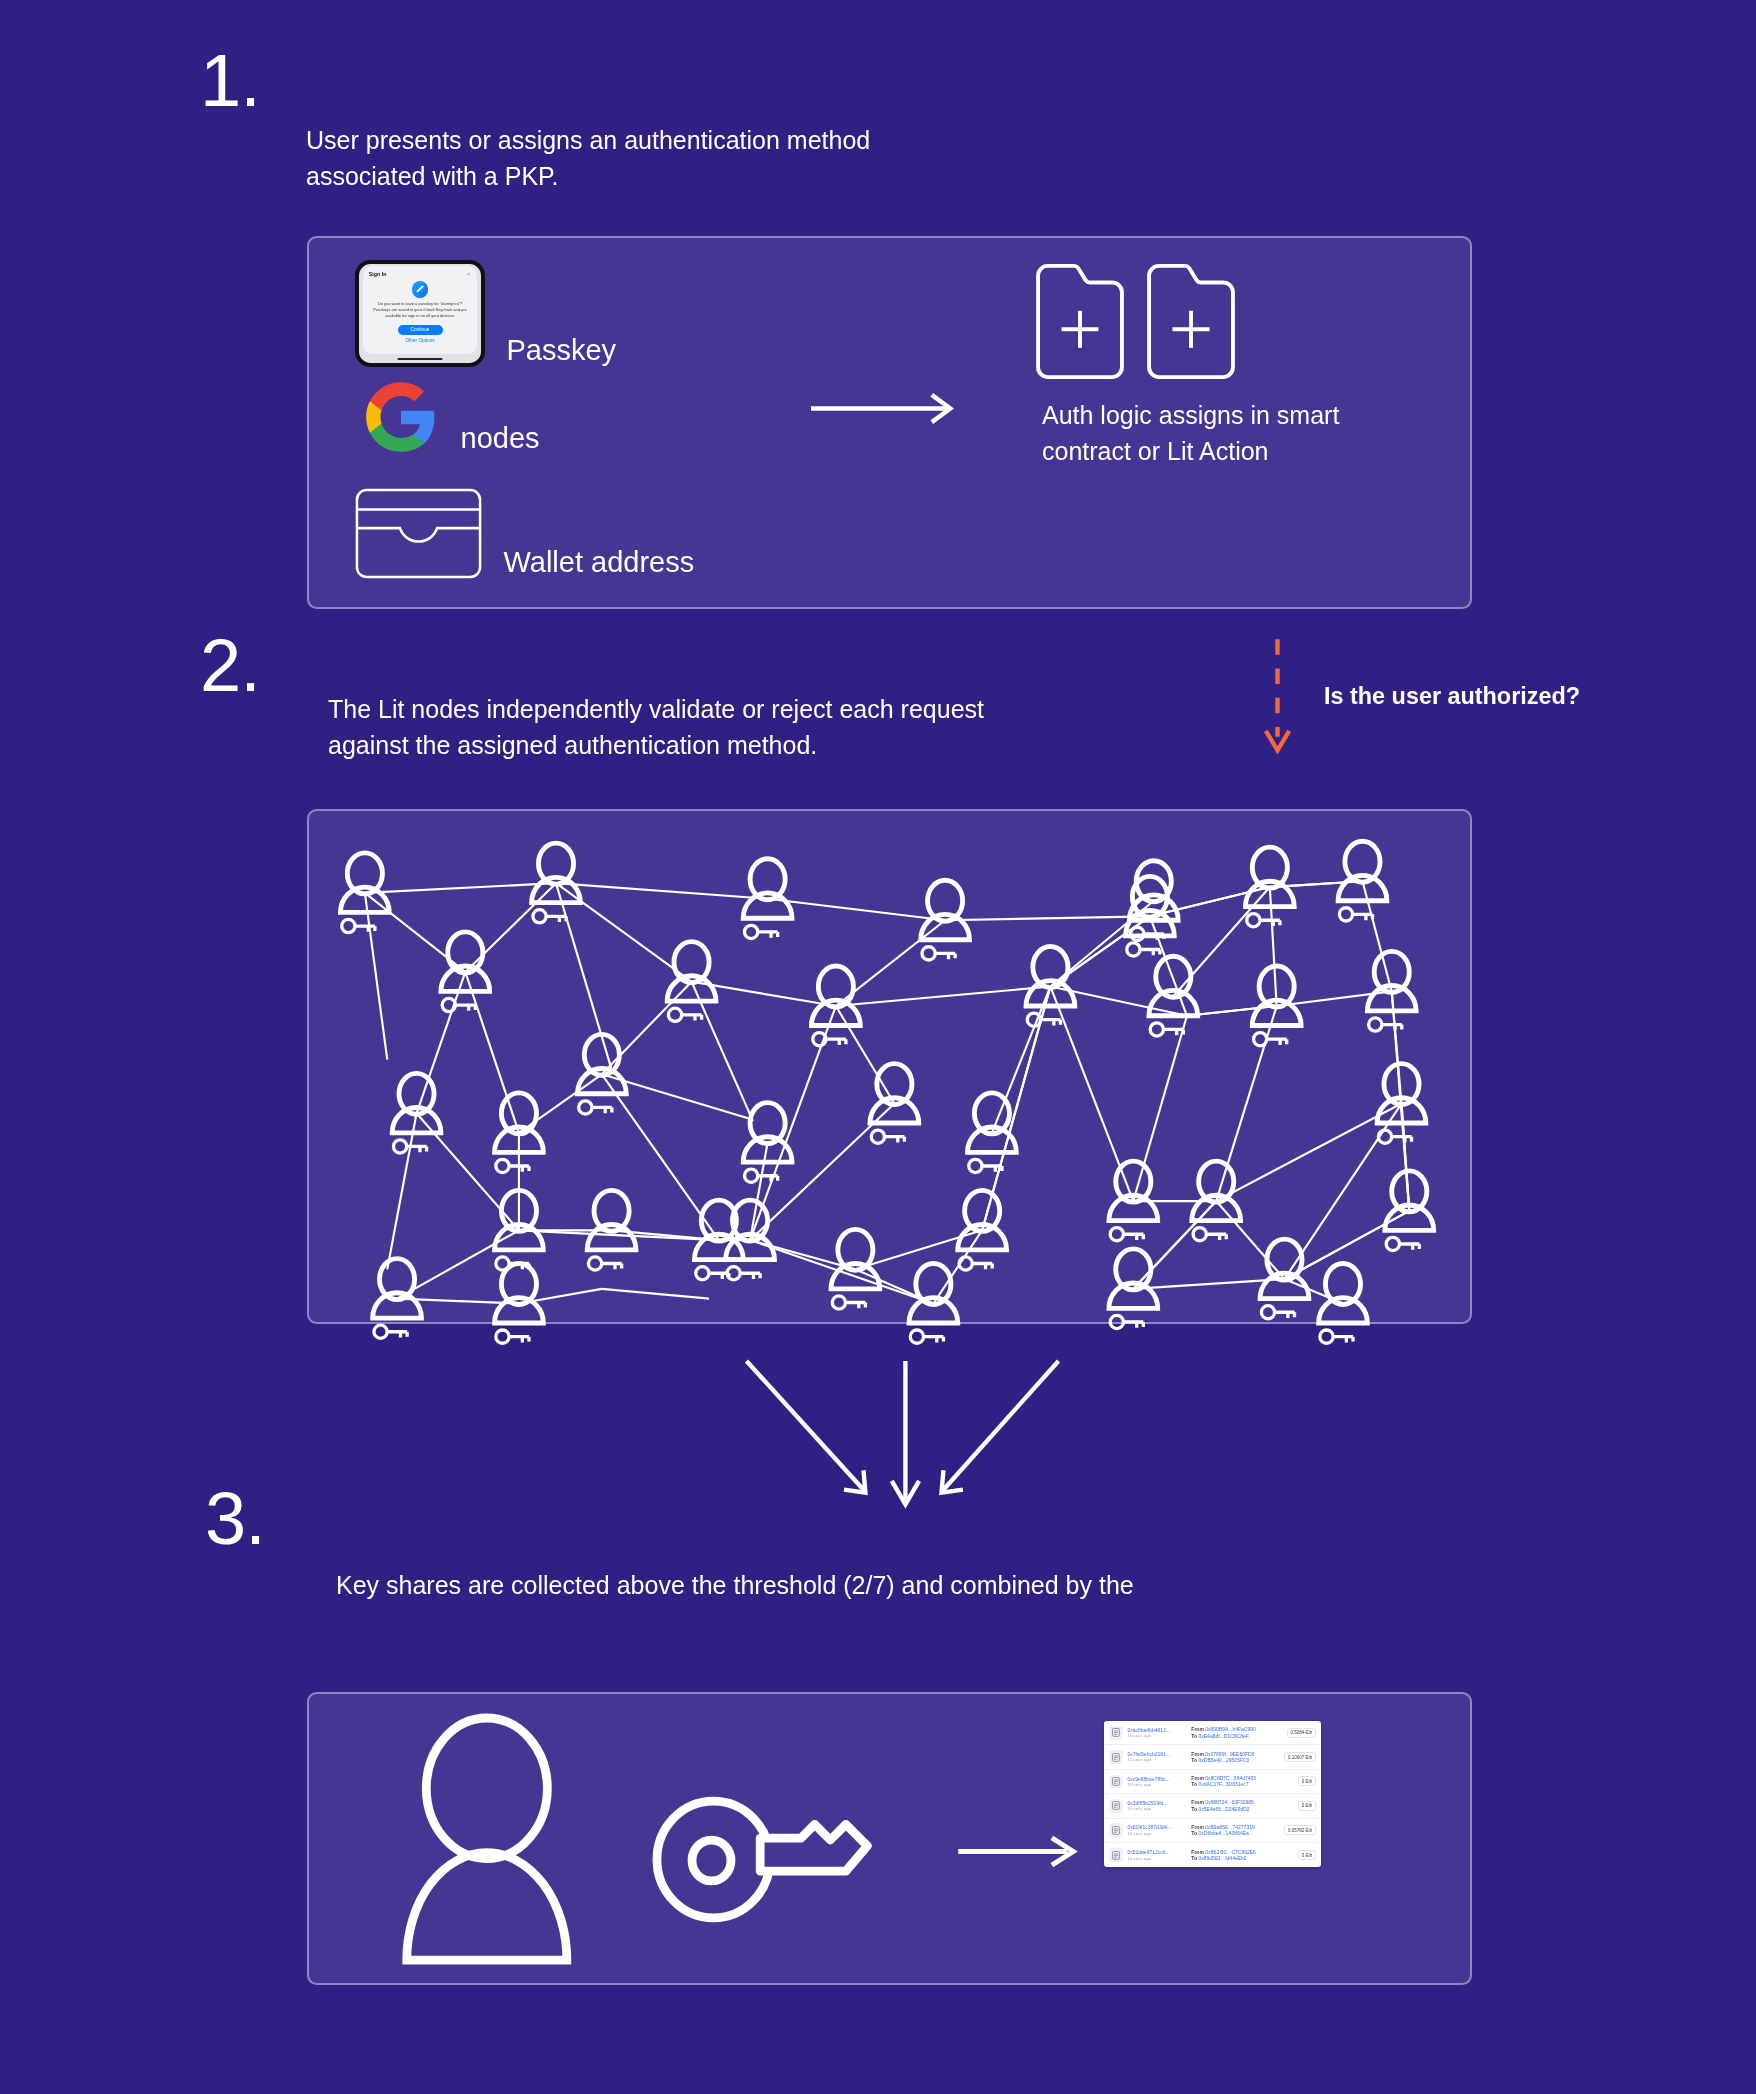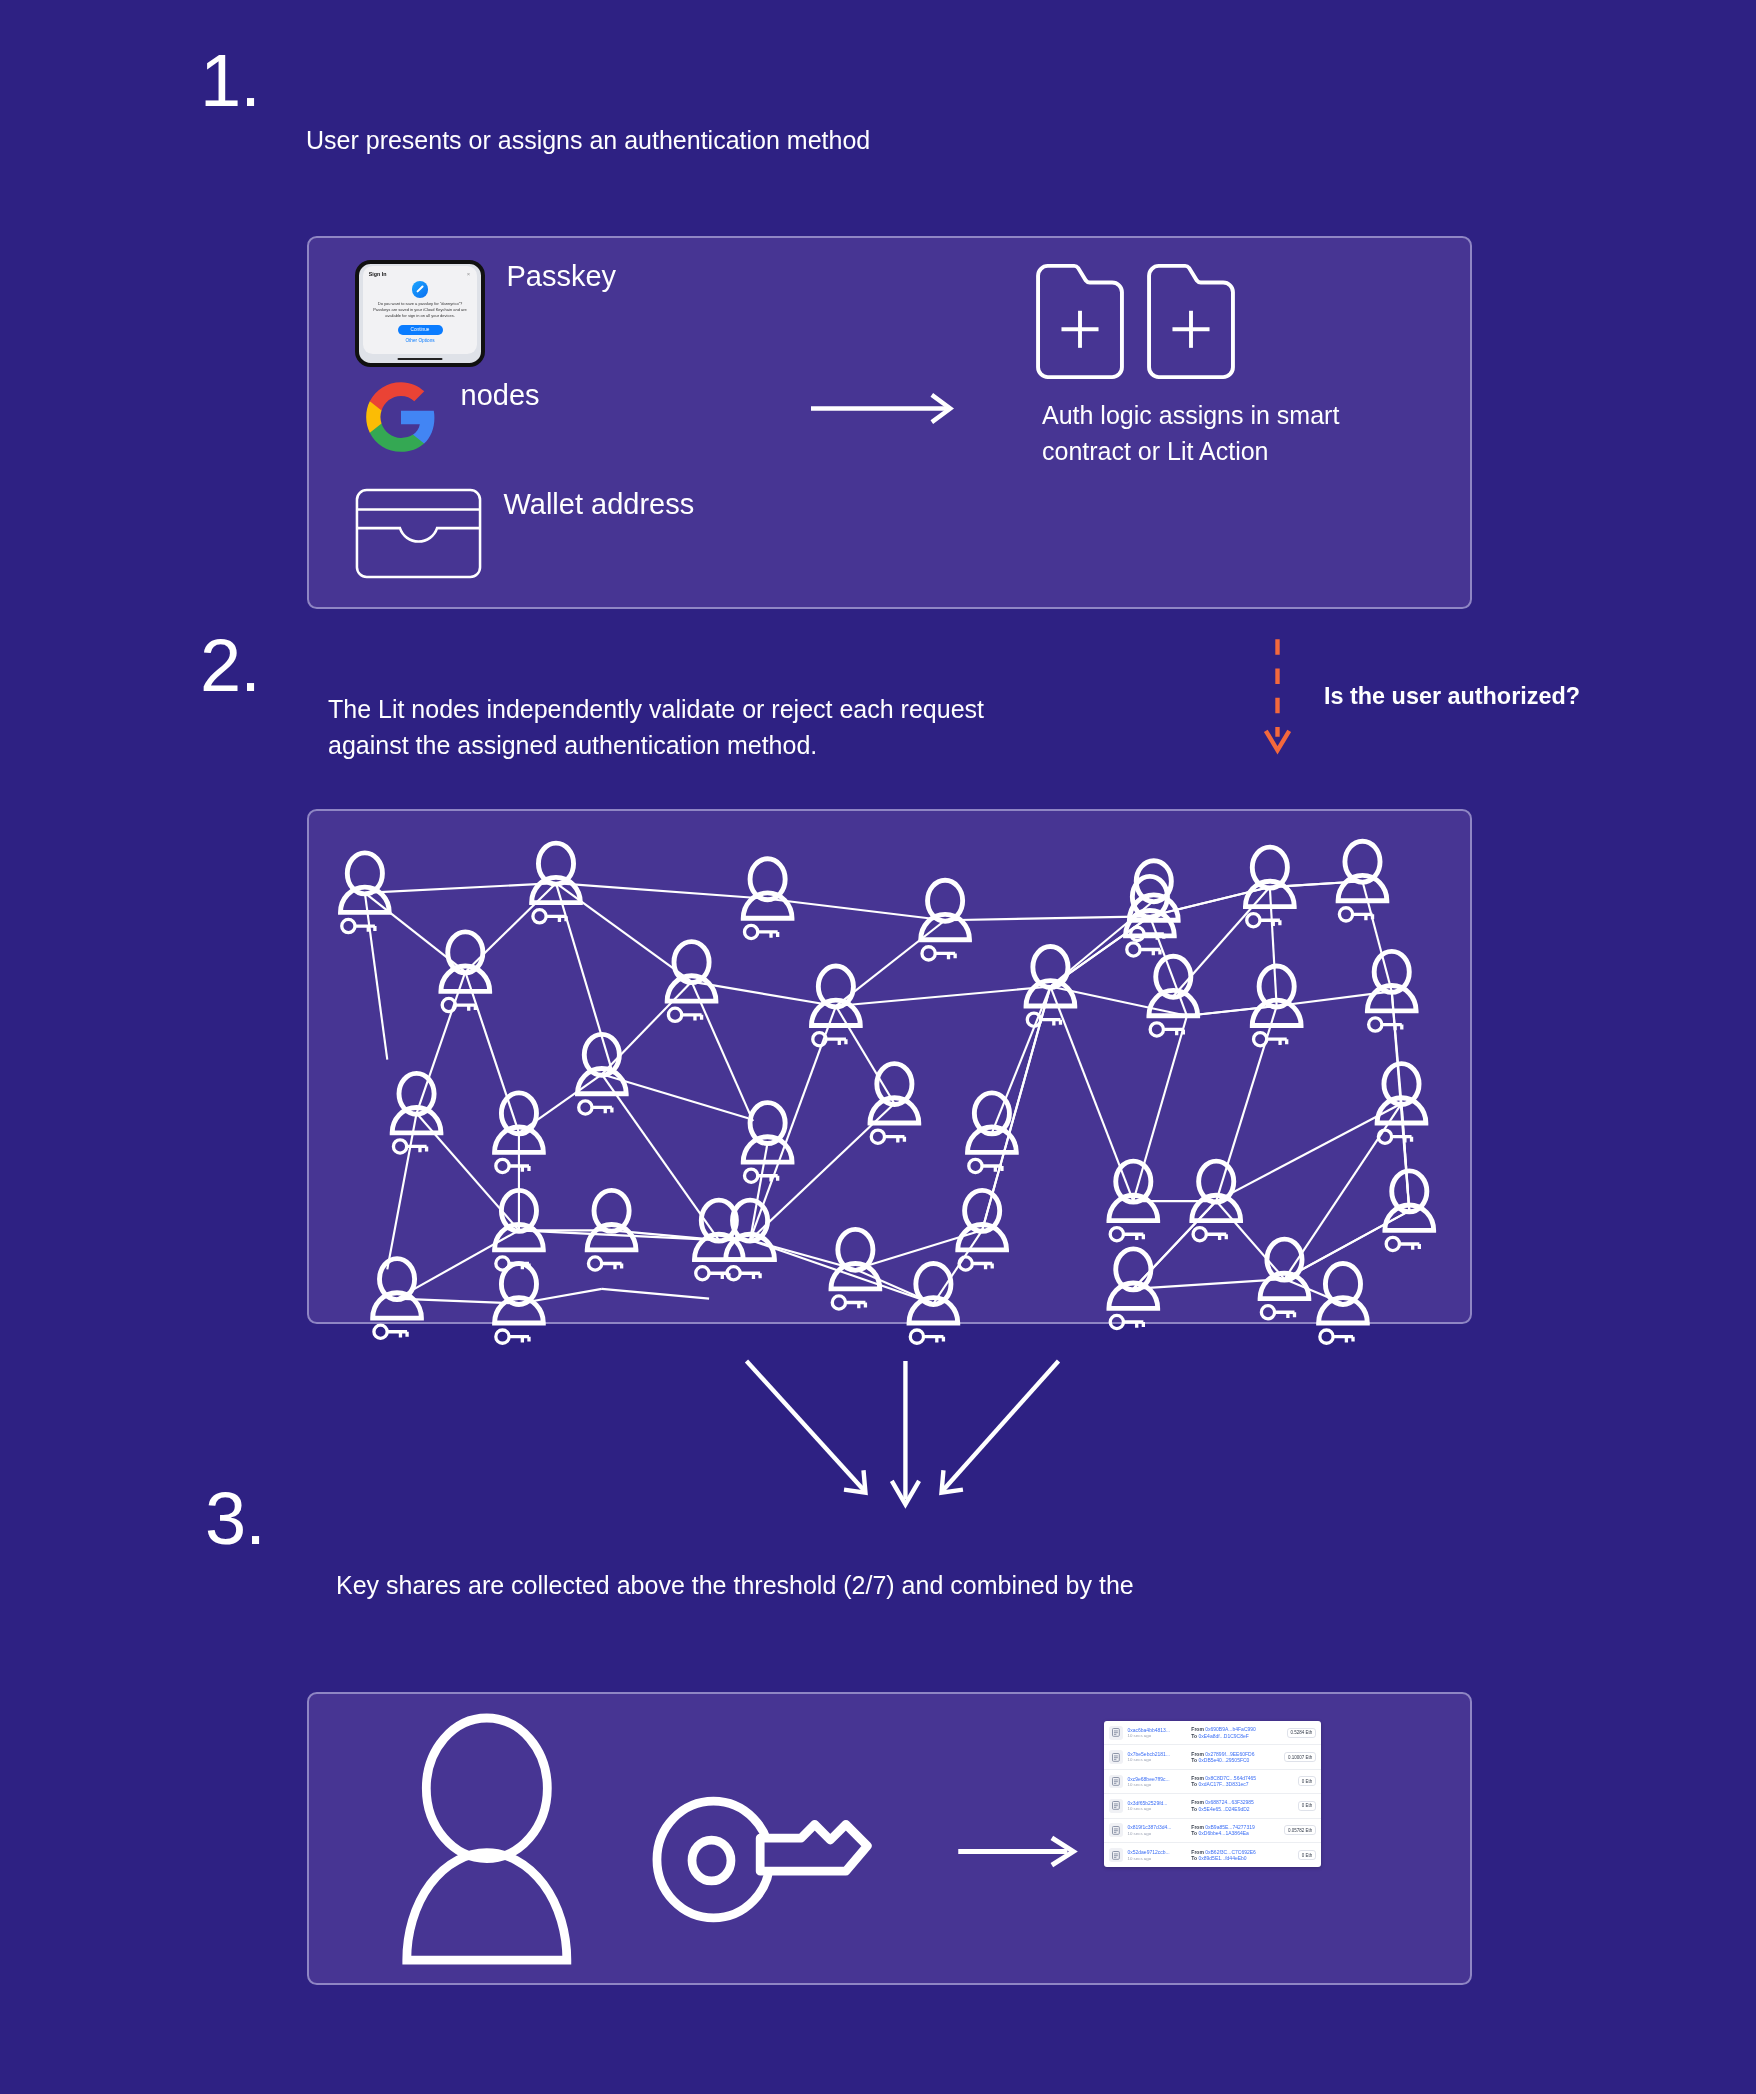--- a/index.html
+++ b/index.html
@@ -28,21 +28,21 @@
   }
   .panel{
     position:absolute;
     background:#473593;
     border:2px solid #8f86c4;
     border-radius:9.8px;
     box-sizing:border-box;
   }
 
   
-  .auth-row{position:absolute;display:flex;align-items:flex-start;}
+  .auth-row{position:absolute;display:flex;align-items:flex-end;}
   .auth-label{font-size:29px;color:#fff;margin-left:21.5px;white-space:nowrap;}
 
   .phone{
     width:130px;height:107px;
     border:4.9px solid #111;
     border-radius:15.6px;
     background:#dfe2e8;
     box-sizing:border-box;
     overflow:hidden;
     position:relative;
@@ -88,20 +88,21 @@
   .auth-q{position:absolute;font-size:23.4px;color:#fff;white-space:nowrap;}
 
   svg{display:block;overflow:visible;}
 </style>
 </head>
 <body>
 
 <div class="step-num" style="left:200px;top:44px;">1.</div>
 <div class="step-text" style="left:306px;top:123px;width:800px;">
   <div>User presents or assigns an authentication method</div>
+  <div>associated with a PKP.</div>
 </div>
 
 <div class="panel" style="left:307px;top:236px;width:1165px;height:373px;">
 
   <div class="auth-row" style="left:46px;top:21.5px;">
     <div class="phone">
       <div class="phone-sheet">
         <div class="ph-title">Sign In</div>
         <div class="ph-x">×</div>
         <div class="ph-compass"></div>

